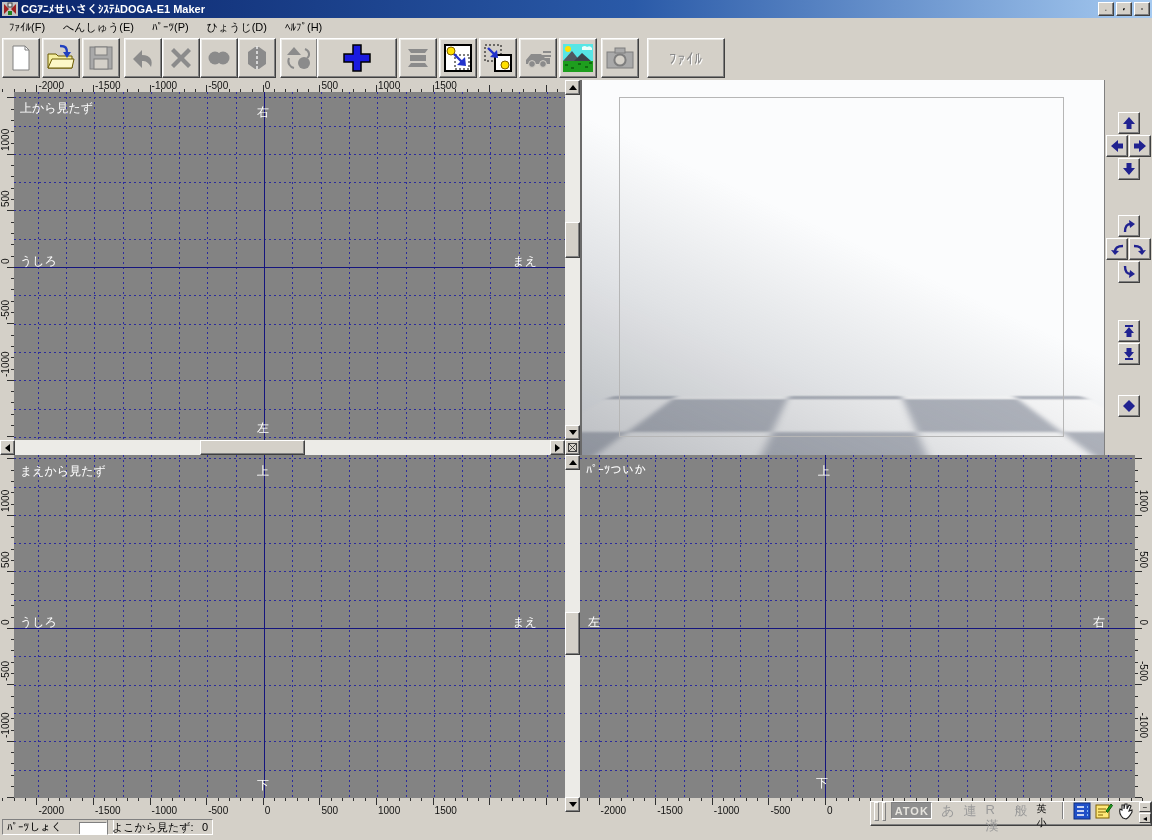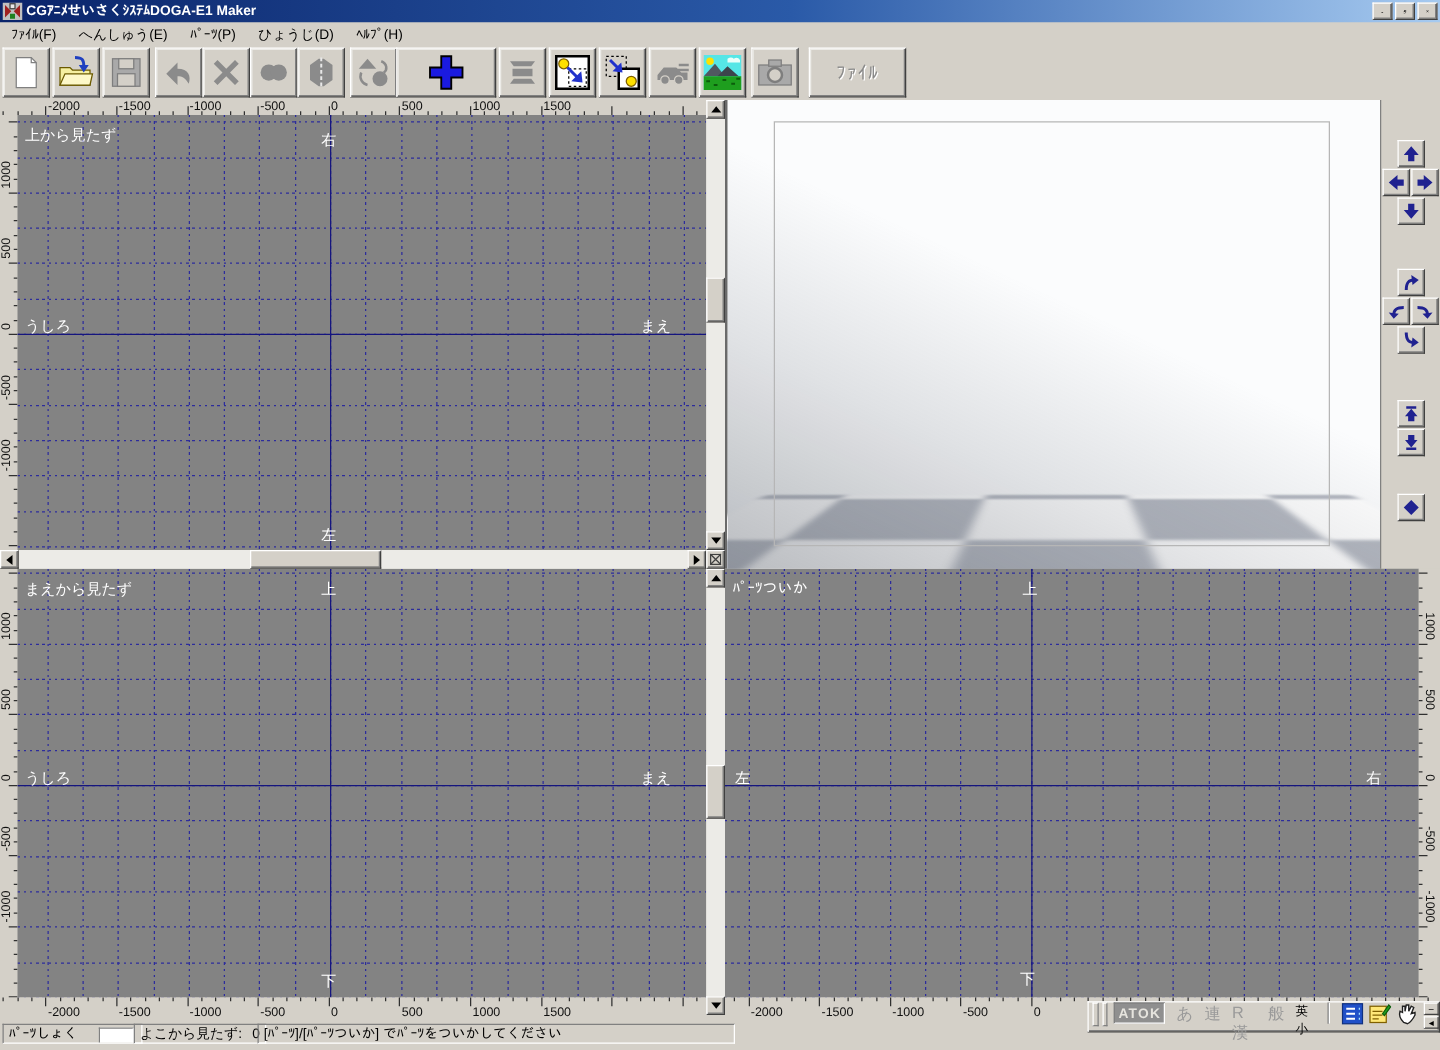--- a/index.html
+++ b/index.html
@@ -783,23 +783,20 @@
 
   <div class="statusbar">
     <div class="spanel" style="left:2px;width:102px;">
       <span>ﾊﾟｰﾂしょく</span>
       <span class="swatch"></span>
     </div>
     <div class="spanel" style="left:107px;width:96px;">
       <span>よこから見たず:</span>
       <span style="float:right">0</span>
     </div>
-    <div class="spanel" style="left:206px;width:372px;">
-      <span>[ﾊﾟｰﾂ]/[ﾊﾟｰﾂついか] でﾊﾟｰﾂをついかしてください</span>
-    </div>
   </div>
 
   <div class="imebar">
     <span class="imegrip"></span>
     <span class="imegrip"></span>
     <button class="atokbtn">ATOK</button>
     <span class="imemode">あ</span>
     <span class="imemode">連</span>
     <span class="imemode">R漢</span>
     <span class="imemode">般</span>

